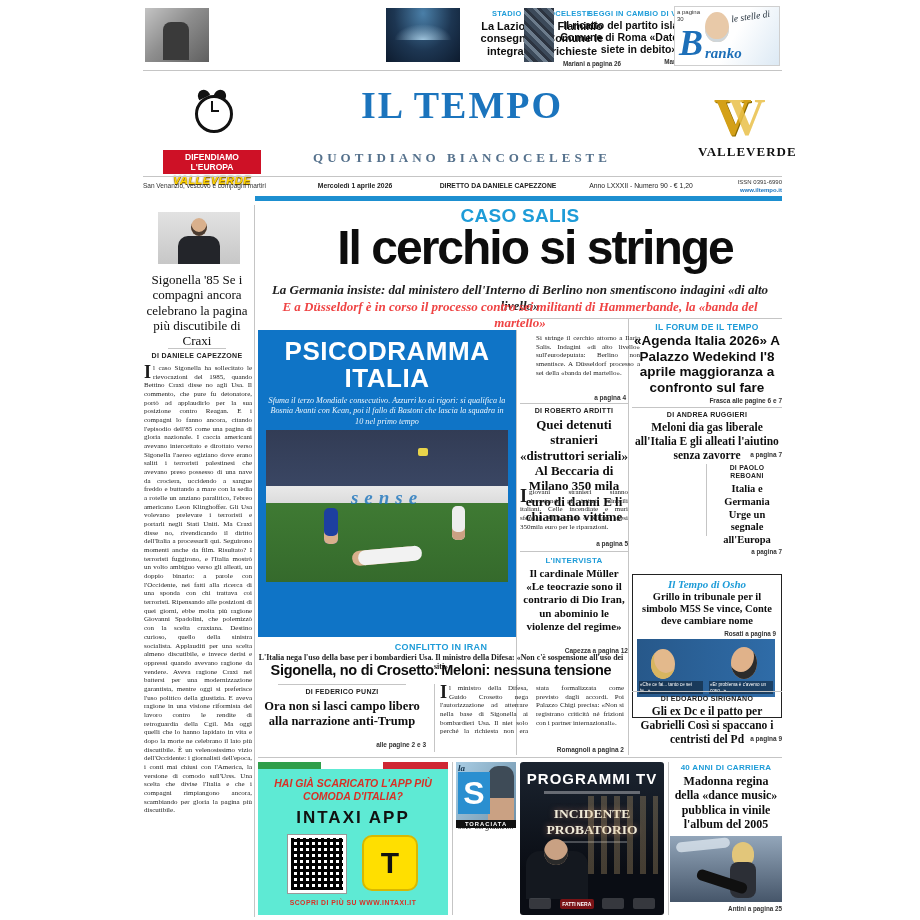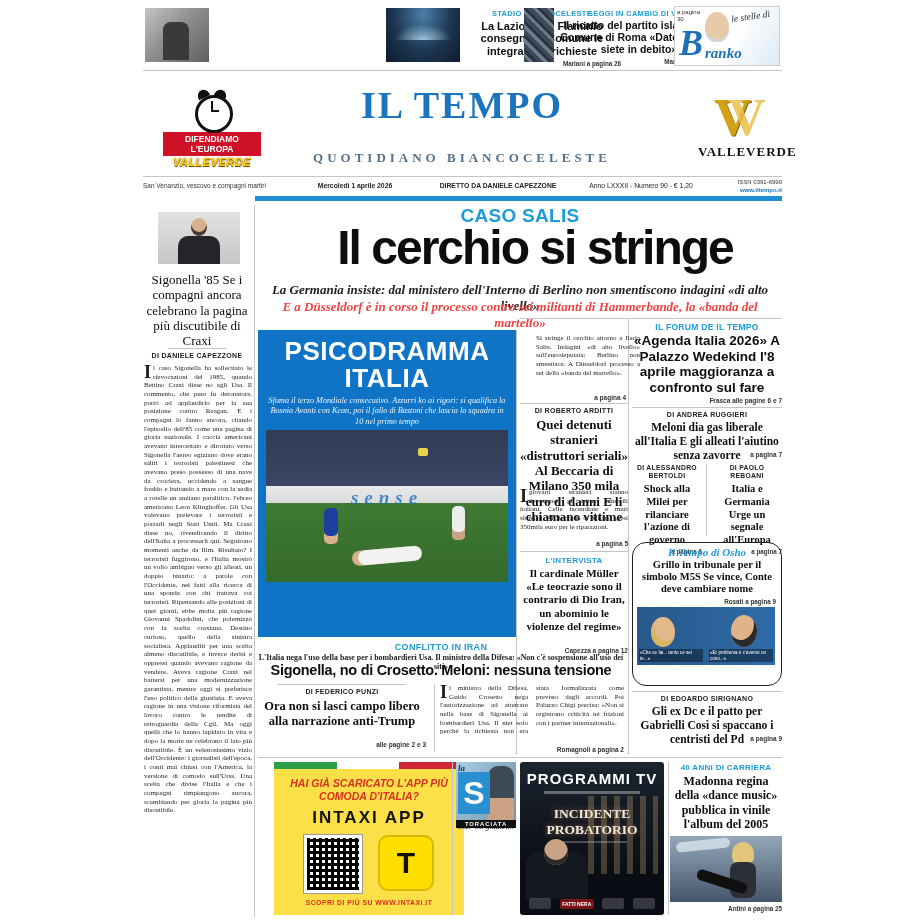--- a/index.html
+++ b/index.html
@@ -58,21 +58,21 @@
   <div class="hr" style="left:143px;top:70px;width:639px;"></div>
 
   <div class="abs c" style="left:163px;top:90px;width:98px;">
     <div style="position:relative;width:38px;height:40px;margin:0 auto;">
       <div class="abs" style="left:4px;top:0;width:12px;height:8px;background:#111;border-radius:8px 8px 0 0;transform:rotate(-25deg);"></div>
       <div class="abs" style="right:4px;top:0;width:12px;height:8px;background:#111;border-radius:8px 8px 0 0;transform:rotate(25deg);"></div>
       <div class="abs" style="left:2px;top:5px;width:32px;height:32px;border:3px solid #111;border-radius:50%;background:#fff;"></div>
       <div class="abs" style="left:18px;top:11px;width:1.5px;height:11px;background:#111;"></div>
       <div class="abs" style="left:18px;top:20px;width:8px;height:1.5px;background:#111;"></div>
     </div>
-    <div style="margin-top:2px;background:#ce1126;color:#fff;font-size:8.5px;font-weight:800;line-height:1.2;padding:2px 1px;">DIFENDIAMO L'EUROPA</div>
+    <div style="margin-top:20px;background:#ce1126;color:#fff;font-size:8.5px;font-weight:800;line-height:1.2;padding:2px 1px;">DIFENDIAMO L'EUROPA</div>
     <div style="font-size:11px;font-weight:900;font-style:italic;color:#ffd400;text-shadow:0 0 2px #6a4a00, 0 1px 0 #6a4a00;letter-spacing:.5px;">VALLEVERDE</div>
   </div>
 
   <div class="abs c serif" style="left:268px;top:86px;width:388px;font-size:38px;font-weight:700;color:#1b74bd;letter-spacing:2px;line-height:1;">IL TEMPO</div>
   <div class="abs c serif" style="left:268px;top:150px;width:388px;font-size:13px;font-weight:700;color:#55718c;letter-spacing:4px;">QUOTIDIANO BIANCOCELESTE</div>
 
   <div class="abs c" style="left:698px;top:88px;width:84px;">
     <div style="position:relative;height:56px;">
       <span class="abs serif" style="left:16px;top:0;font-size:52px;font-weight:900;color:#d4a017;text-shadow:1px 1px 0 #8a6a00;">V</span>
       <span class="abs serif" style="left:30px;top:0;font-size:52px;font-weight:900;color:#e9c04a;opacity:.85;">V</span>
@@ -142,33 +142,28 @@
   <div class="hr" style="left:520px;top:318px;width:262px;"></div>
   <div class="abs c kick" style="left:632px;top:322px;width:150px;font-size:8.5px;">IL FORUM DE IL TEMPO</div>
   <div class="abs c" style="left:632px;top:333px;width:150px;font-size:13.5px;font-weight:800;line-height:1.15;color:#0e0e0e;">«Agenda Italia 2026» A Palazzo Wedekind l'8 aprile maggioranza a confronto sul fare</div>
   <div class="abs r pg" style="left:632px;top:397px;width:150px;">Frasca alle pagine 6 e 7</div>
   <div class="hr" style="left:632px;top:407px;width:150px;"></div>
 
   <div class="abs c mini-byl" style="left:632px;top:411px;width:150px;">DI ANDREA RUGGIERI</div>
   <div class="abs c ser-head" style="left:632px;top:421px;width:150px;font-size:11.5px;line-height:1.2;">Meloni dia gas liberale all'Italia E gli alleati l'aiutino senza zavorre</div>
   <div class="abs r pg" style="left:632px;top:451px;width:150px;">a pagina 7</div>
 
-  <div class="abs c" style="left:632px;top:464px;width:70px;">
-    <div class="mini-byl" style="font-size:6.8px;line-height:1.2;">DI ALESSANDRO BERTOLDI</div>
-    <div class="ser-head" style="font-size:10.5px;line-height:1.2;margin-top:3px;">Shock alla Milei per rilanciare l'azione di governo</div>
-    <div class="r pg" style="font-size:6.3px;margin-top:2px;">a pagina 6</div>
-  </div>
   <div class="vr" style="left:706px;top:464px;height:72px;"></div>
   <div class="abs c" style="left:712px;top:464px;width:70px;">
     <div class="mini-byl" style="font-size:6.8px;line-height:1.2;">DI PAOLO REBOANI</div>
     <div class="ser-head" style="font-size:10.5px;line-height:1.2;margin-top:3px;">Italia e Germania Urge un segnale all'Europa</div>
     <div class="r pg" style="font-size:6.3px;margin-top:2px;">a pagina 7</div>
   </div>
 
-  <div class="abs" style="left:632px;top:542px;width:148px;height:142px;border:1.5px solid #222;border-radius:14px;overflow:hidden;">
+  <div class="abs" style="left:632px;top:574px;width:148px;height:142px;border:1.5px solid #222;border-radius:0;overflow:hidden;">
     <div class="c serif" style="margin-top:3px;font-size:11px;font-weight:800;font-style:italic;color:#1e9cd8;">Il Tempo di Osho</div>
     <div class="c ser-head" style="margin:1px 4px 0;font-size:10.5px;line-height:1.15;">Grillo in tribunale per il simbolo M5S Se vince, Conte deve cambiare nome</div>
     <div class="photo" style="left:4px;top:64px;width:138px;height:58px;background:linear-gradient(90deg,#27588a,#2f6ca8);">
       <div class="abs" style="left:14px;top:10px;width:24px;height:30px;background:#e3b98c;border-radius:50%;box-shadow:3px -6px 0 #d8b560 inset;"></div>
       <div class="abs" style="right:18px;top:8px;width:26px;height:32px;background:#e0b28a;border-radius:50%;box-shadow:-3px -7px 0 #2b2b2b inset;"></div>
       <div class="abs" style="left:2px;bottom:3px;width:62px;background:rgba(0,0,0,.4);color:#fff;font-size:4.6px;padding:1px;line-height:1.2;">«Che ce fai... tanto ce sei te...»</div>
       <div class="abs" style="right:2px;bottom:3px;width:62px;background:rgba(0,0,0,.4);color:#fff;font-size:4.6px;padding:1px;line-height:1.2;">«Er problema è c'avemo un coso...»</div>
     </div>
     <div class="r pg" style="margin:3px 5px 0 0;font-size:6.3px;">Rosati a pagina 9</div>
   </div>
@@ -184,21 +179,21 @@
   <div class="hr" style="left:278px;top:684px;width:128px;"></div>
   <div class="abs c mini-byl" style="left:258px;top:688px;width:168px;">DI FEDERICO PUNZI</div>
   <div class="abs c ser-head" style="left:258px;top:699px;width:168px;font-size:12.5px;line-height:1.2;">Ora non si lasci campo libero alla narrazione anti-Trump</div>
   <div class="abs r pg" style="left:258px;top:741px;width:168px;">alle pagine 2 e 3</div>
   <div class="vr" style="left:434px;top:684px;height:68px;"></div>
   <div class="abs body-txt dropcap" style="left:440px;top:684px;width:184px;height:60px;column-count:2;column-gap:8px;">Il ministro della Difesa, Guido Crosetto nega l'autorizzazione ad atterrare nella base di Sigonella ai bombardieri Usa. Il niet solo perché la richiesta non era stata formalizzata come previsto dagli accordi. Poi Palazzo Chigi precisa: «Non si registrano criticità né frizioni con i partner internazionali».</div>
   <div class="abs r pg" style="left:440px;top:746px;width:184px;">Romagnoli a pagina 2</div>
 
   <div class="hr" style="left:258px;top:757px;width:524px;"></div>
 
-  <div class="abs" style="left:258px;top:762px;width:190px;height:153px;background:#fde047;margin-left:16px;">
+  <div class="abs" style="left:258px;top:762px;width:190px;height:153px;background:#5eead4;">
     <div style="height:7px;background:linear-gradient(90deg,#2f9e49 0 33%,#ffffff 33% 66%,#cf2734 66%);"></div>
     <div class="c" style="margin:8px 10px 0;font-size:10.5px;font-weight:800;font-style:italic;color:#d93025;line-height:1.25;">HAI GIÀ SCARICATO L'APP PIÙ COMODA D'ITALIA?</div>
     <div class="c" style="margin-top:5px;font-size:17px;font-weight:900;letter-spacing:2px;color:#111;">INTAXI APP</div>
     <div style="position:relative;height:58px;margin-top:7px;">
       <div style="position:absolute;left:30px;top:0;width:52px;height:52px;background:
            repeating-linear-gradient(0deg,#000 0 3px,transparent 3px 6px),
            repeating-linear-gradient(90deg,#000 0 3px,#fff 3px 6px);border:3px solid #fff;outline:1px solid #999;"></div>
       <div style="position:absolute;right:30px;top:0;width:52px;height:52px;background:#ffdf00;border:2px solid #d8b800;border-radius:10px;text-align:center;line-height:52px;">
         <span style="font-size:30px;font-weight:900;color:#111;">T</span>
       </div>

